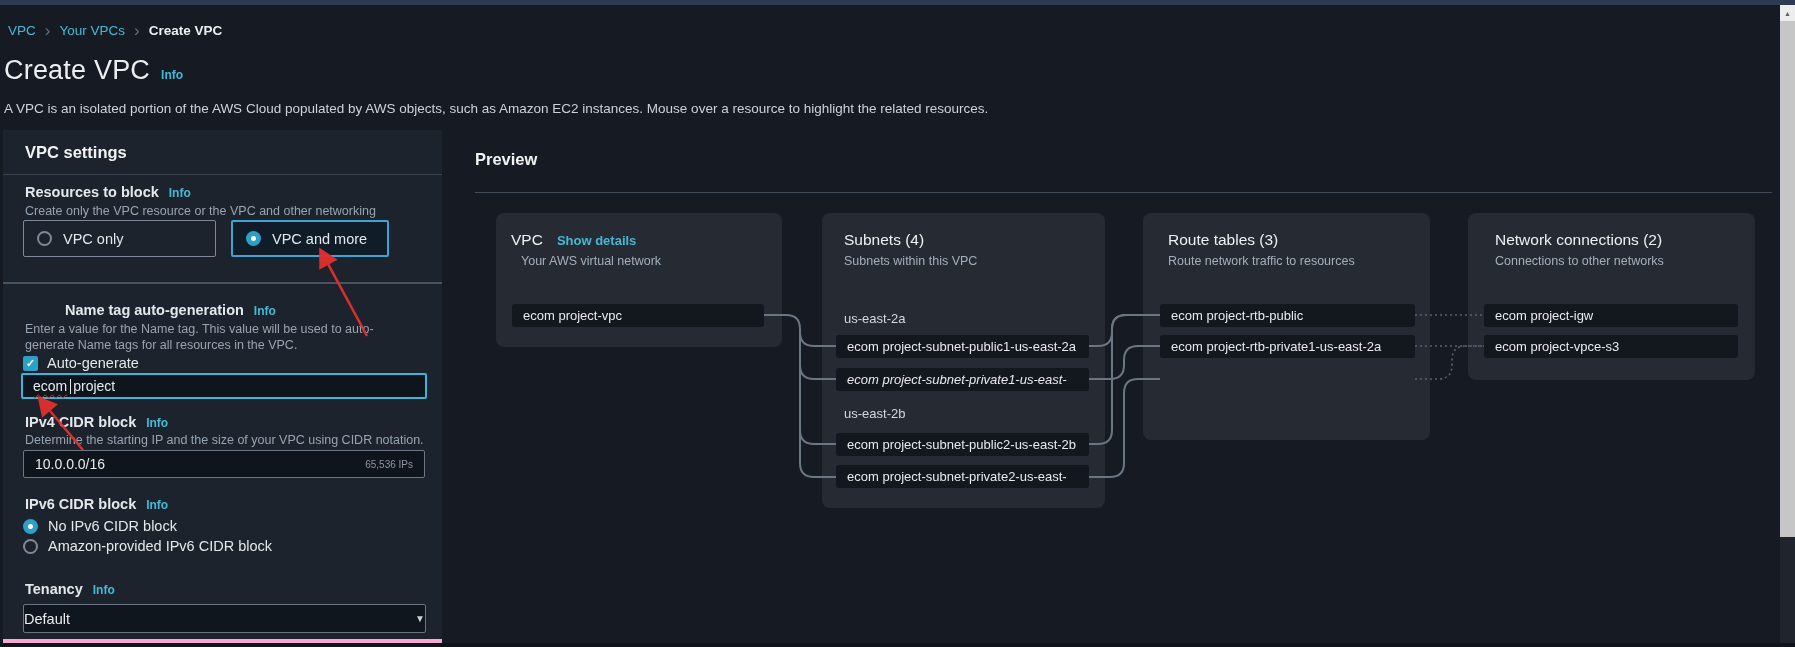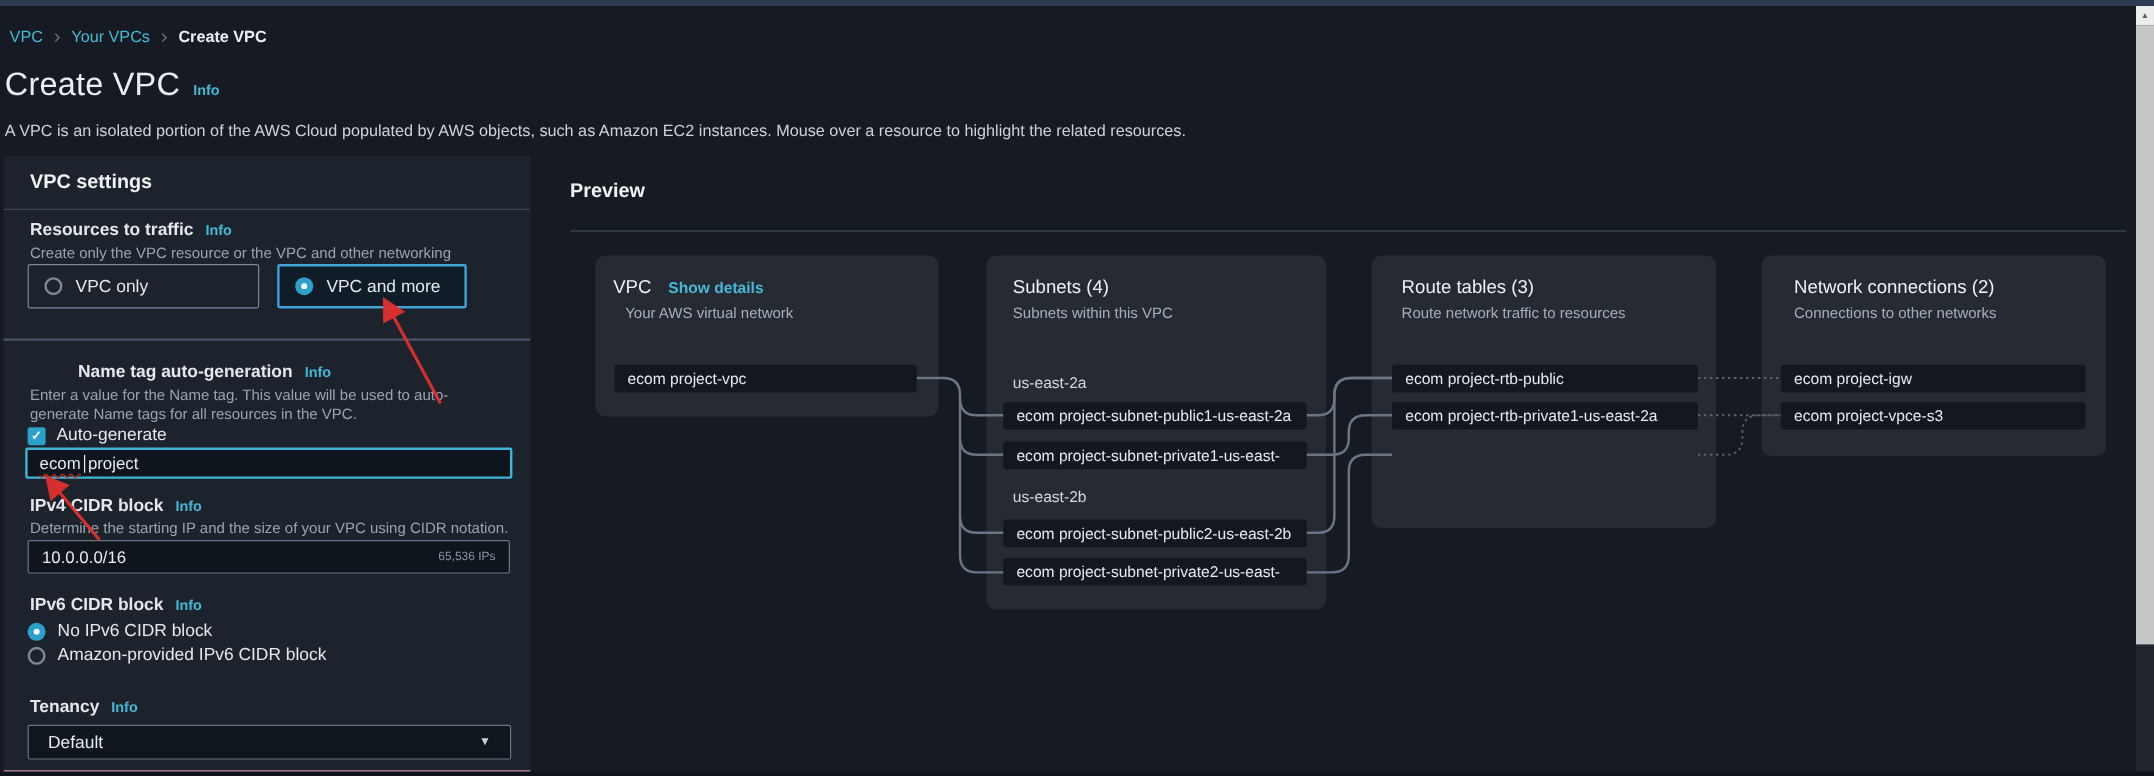--- a/index.html
+++ b/index.html
@@ -23,21 +23,21 @@
   .crumb-link{ color:#44b9d6; text-decoration:none; cursor:pointer; }
   .crumb-sep{ color:#67707e; font-size:17px; line-height:13px; }
   .crumb-current{ color:#eceef0; font-weight:bold; }
   .page-title-row{ position:absolute; left:4px; top:55px; display:flex; align-items:baseline; gap:11px; }
   .page-title{ font-size:27px; font-weight:500; color:#eceef0; letter-spacing:.2px; }
   .info-link{ color:#44b9d6; font-size:12px; font-weight:bold; cursor:pointer; }
   .page-desc{ position:absolute; left:4px; top:101px; font-size:13.5px; color:#ccd2da; }
 
   
   .panel{ position:absolute; left:3px; top:130px; width:439px; height:513px;
-    background:#1d232c; border-bottom:1px solid #f9a8d4; }
+    background:#1d232c; border-bottom:4px solid #f9a8d4; }
   .panel-title{ position:absolute; left:22px; top:13px; font-size:16.5px; font-weight:bold; color:#f1f3f3; }
   .panel-hdr-divider{ position:absolute; left:0; top:44px; width:439px; height:1px; background:#39424e; }
   .sec-divider{ position:absolute; left:0; top:152px; width:439px; height:2px; background:#49535f; }
 
   .field-label-row{ position:absolute; display:flex; align-items:baseline; gap:10px; }
   .field-label{ font-size:14.5px; font-weight:bold; color:#e4e8ec; }
   .field-desc{ position:absolute; font-size:12.5px; color:#98a4b2; line-height:1.3; }
 
   .radio-card{ position:absolute; top:90px; height:37px; display:flex; align-items:center; gap:11px;
     padding-left:13px; border:1px solid #7d8998; border-radius:2px; background:#1d232c; cursor:pointer; }
@@ -61,21 +61,21 @@
 
   .plain-input{ position:absolute; left:20px; top:320px; width:402px; height:28px; background:#0f151d;
     border:1px solid #69758; border:1px solid #697582; border-radius:2px; display:flex; align-items:center;
     justify-content:space-between; padding:0 11px; font-size:14px; color:#e8eaed; cursor:text; }
   .input-suffix{ font-size:10px; color:#8a96a4; }
 
   .radio-row{ position:absolute; display:flex; align-items:center; gap:10px; cursor:pointer; font-size:14.5px; color:#e4e8ec; }
 
   .select{ position:absolute; left:20px; top:474px; width:403px; height:29px; background:#10161e;
     border:1px solid #697582; border-radius:2px; display:flex; align-items:center; justify-content:space-between;
-    padding:0 16px; font-size:14.5px; color:#e8eaed; cursor:pointer; }
+    padding:0 0; font-size:14.5px; color:#e8eaed; cursor:pointer; }
   .select-caret{ font-size:10px; color:#c9d0d8; }
 
   
   .preview-title{ position:absolute; left:475px; top:150px; font-size:16.5px; font-weight:bold; color:#f1f3f3; }
   .preview-divider{ position:absolute; left:475px; top:192px; width:1297px; height:1px; background:#414b57; }
 
   .card{ position:absolute; background:#262b33; border-radius:8px; }
   .card-vpc{ left:496px; top:213px; width:286px; height:134px; }
   .card-subnets{ left:822px; top:213px; width:283px; height:295px; }
   .card-rtb{ left:1143px; top:213px; width:287px; height:227px; }
@@ -109,21 +109,21 @@
     <span class="page-title">Create VPC</span>
     <span class="info-link">Info</span>
   </div>
   <div class="page-desc">A VPC is an isolated portion of the AWS Cloud populated by AWS objects, such as Amazon EC2 instances. Mouse over a resource to highlight the related resources.</div>
 
   <div class="panel">
     <div class="panel-title">VPC settings</div>
     <div class="panel-hdr-divider"></div>
 
     <div class="field-label-row" style="left:22px; top:54px;">
-      <span class="field-label">Resources to traffic</span>
+      <span class="field-label">Resources to block</span>
       <span class="info-link">Info</span>
     </div>
     <div class="field-desc" style="left:22px; top:73px; width:400px;">Create only the VPC resource or the VPC and other networking resources.</div>
 
     <div class="radio-card" style="left:20px; width:193px;">
       <span class="radio-dot"></span>
       <span class="radio-card-label">VPC only</span>
     </div>
     <div class="radio-card selected" style="left:228px; width:158px;">
       <span class="radio-dot on"></span>
@@ -195,21 +195,21 @@
     <div class="node" style="left:16px; top:91px; width:252px;">ecom project-vpc</div>
   </div>
 
   <div class="card card-subnets">
     <div class="card-title-row" style="left:22px;">
       <span class="card-title">Subnets (4)</span>
     </div>
     <div class="card-sub" style="left:22px;">Subnets within this VPC</div>
     <div class="group-label" style="left:22px; top:98px;">us-east-2a</div>
     <div class="node" style="left:14px; top:122px; width:253px;">ecom project-subnet-public1-us-east-2a</div>
-    <div class="node" style="left:14px; top:155px; width:253px;">ecom project-subnet-private1-us-east-</div>
+    <div class="node" style="left:14px; top:155px; width:253px;font-style:italic;">ecom project-subnet-private1-us-east-</div>
     <div class="group-label" style="left:22px; top:193px;">us-east-2b</div>
     <div class="node" style="left:14px; top:220px; width:253px;">ecom project-subnet-public2-us-east-2b</div>
     <div class="node" style="left:14px; top:252px; width:253px;">ecom project-subnet-private2-us-east-</div>
   </div>
 
   <div class="card card-rtb">
     <div class="card-title-row" style="left:25px;">
       <span class="card-title">Route tables (3)</span>
     </div>
     <div class="card-sub" style="left:25px;">Route network traffic to resources</div>

